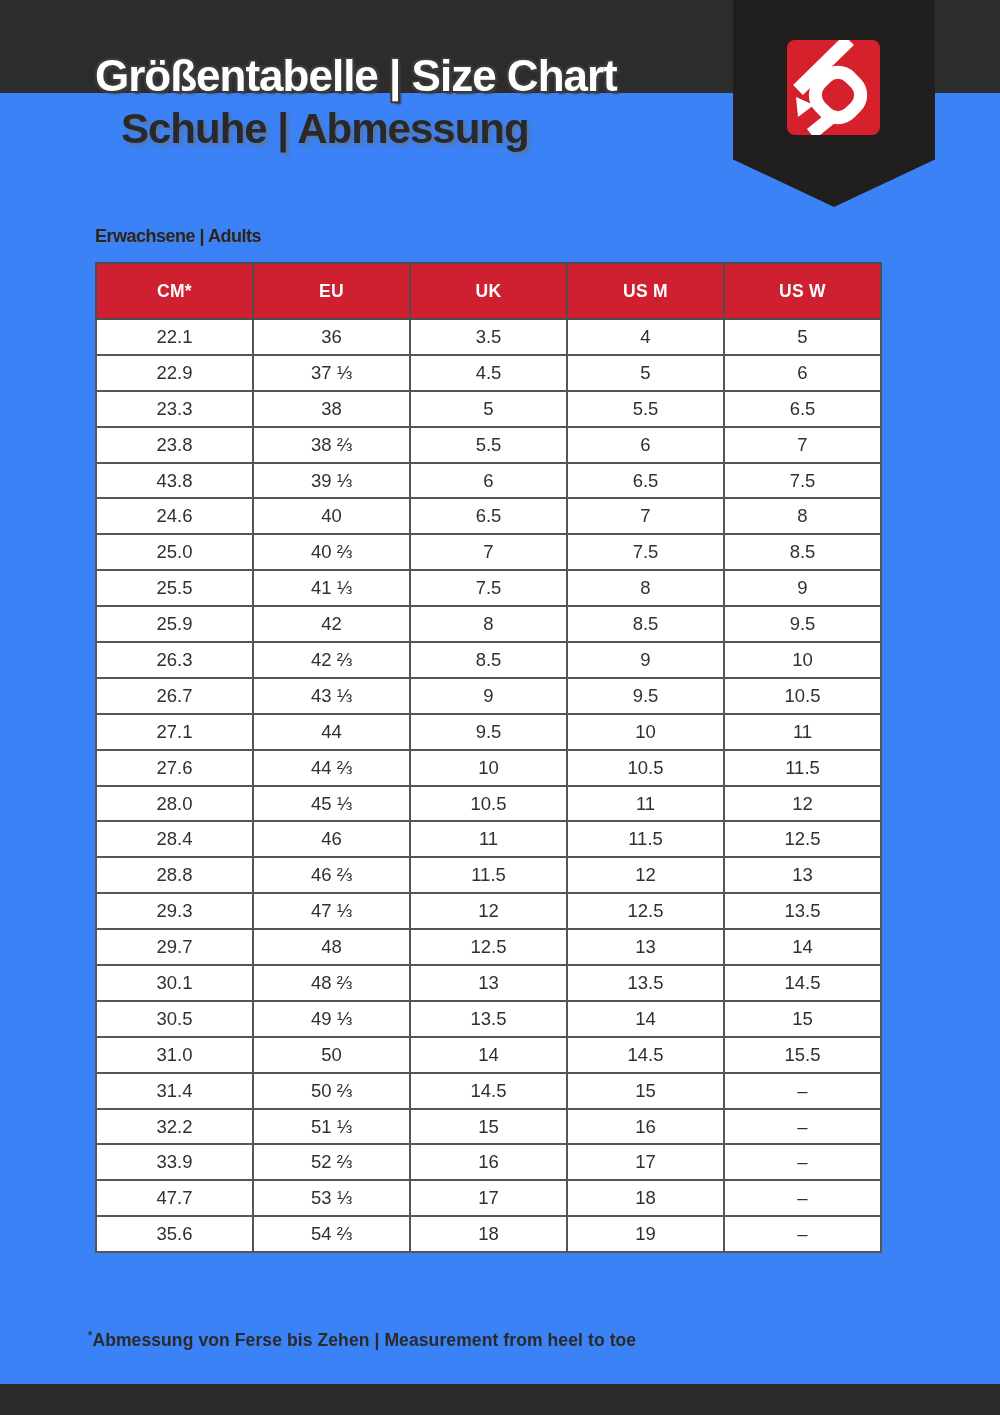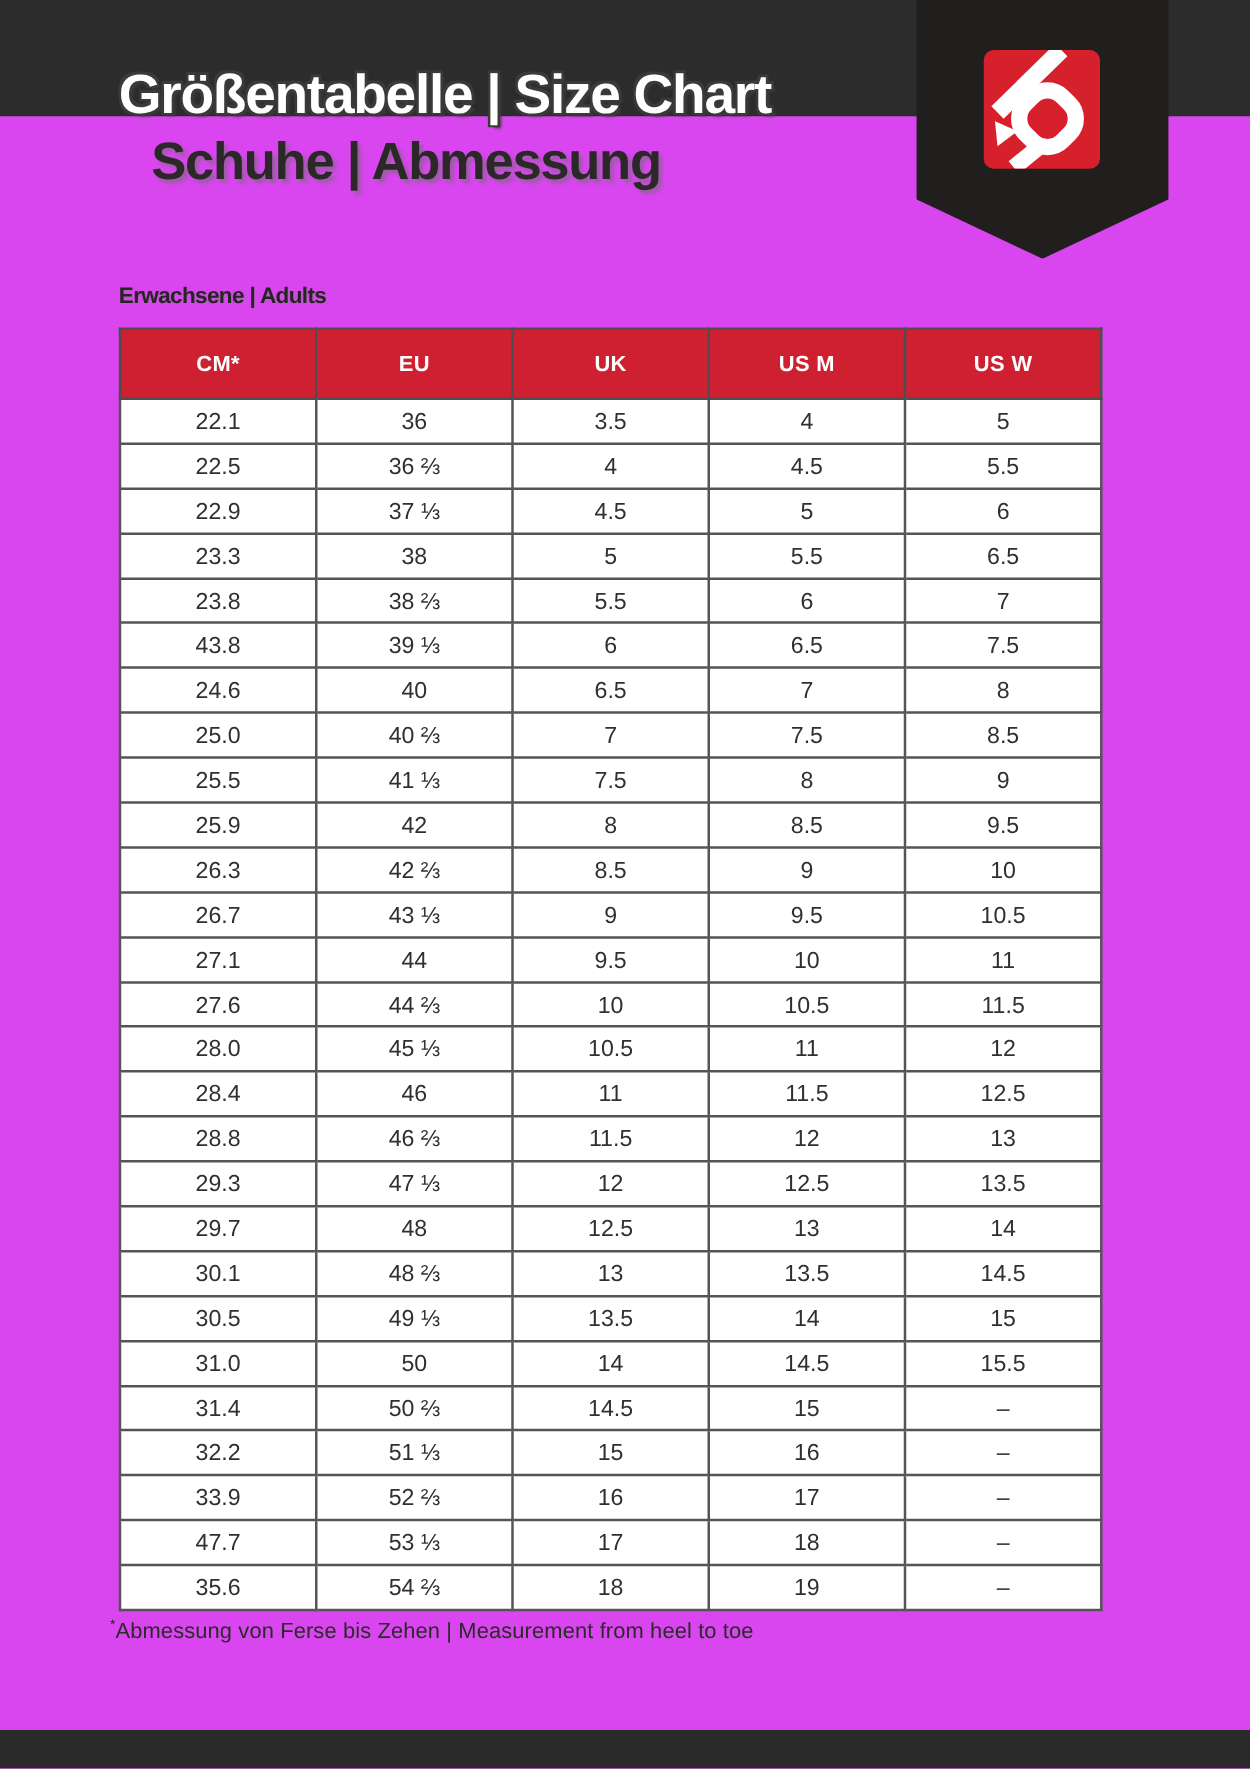--- a/index.html
+++ b/index.html
@@ -1,20 +1,20 @@
 <!DOCTYPE html>
 <html><head>
 <meta charset="utf-8">
 <style>
   html, body { margin:0; padding:0; }
   .page {
     position: relative;
     width: 1000px;
     height: 1415px;
-    background: #d946ef;
+    background: #3b82f6;
     font-family: "Liberation Sans", sans-serif;
     overflow: hidden;
   }
 
   
   .top-bar {
     position: absolute;
     top: 0; left: 0;
     width: 100%; height: 93px;
     background: #2d2c2c;
@@ -105,24 +105,25 @@
     vertical-align: middle;
     font-size: 18.5px;
     color: #32302e;
     background: #ffffff;
     border: 2px solid #555557;
   }
 
   
   .footnote {
     position: absolute;
-    left: 88px; top: 1294px;
+    left: 88px; top: 1330px;
     font-size: 17.5px;
     color: #2b2a29;
     letter-spacing: 0.1px;
+    font-weight: bold;
   }
   .footnote sup {
     font-size: 11px;
     vertical-align: super;
     line-height: 0;
   }
 
   
   .bottom-bar {
     position: absolute;
@@ -167,27 +168,20 @@
       </thead>
       <tbody>
           <tr>
             <td>22.1</td>
             <td>36</td>
             <td>3.5</td>
             <td>4</td>
             <td>5</td>
           </tr>
           <tr>
-            <td>22.5</td>
-            <td>36 ⅔</td>
-            <td>4</td>
-            <td>4.5</td>
-            <td>5.5</td>
-          </tr>
-          <tr>
             <td>22.9</td>
             <td>37 ⅓</td>
             <td>4.5</td>
             <td>5</td>
             <td>6</td>
           </tr>
           <tr>
             <td>23.3</td>
             <td>38</td>
             <td>5</td>

